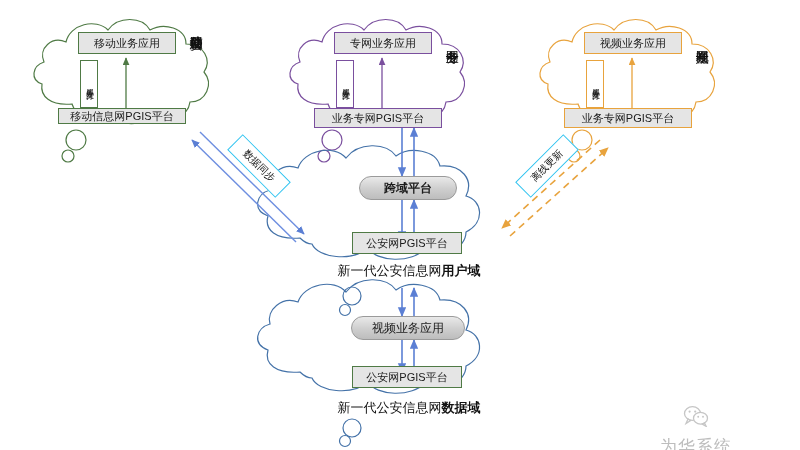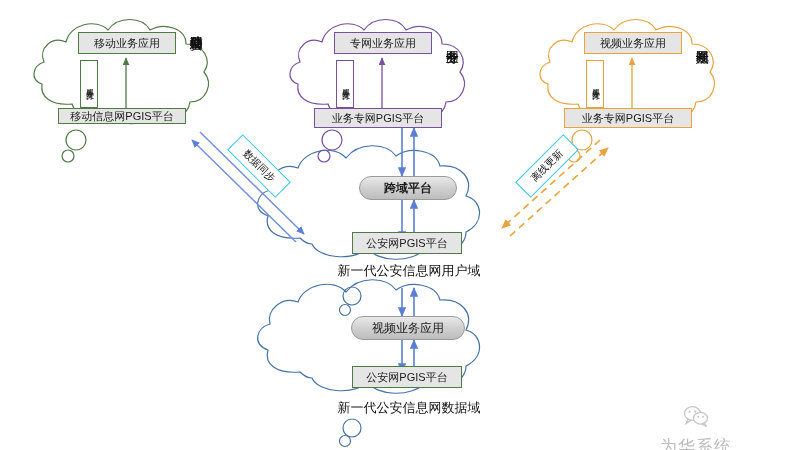--- a/index.html
+++ b/index.html
@@ -92,21 +92,21 @@
   }
 
   
   .cloud-caption {
     position: absolute;
     font-size: 13px;
     color: #111;
     white-space: nowrap;
     text-align: center;
   }
-  .cloud-caption b { font-weight: 400; }
+  .cloud-caption b { font-weight: 700; }
 
   
   .linklabel {
     position: absolute;
     box-sizing: border-box;
     border: 1.5px solid #2fc3f0;
     background: #ffffff;
     color: #111;
     font-size: 10px;
     display: flex;

